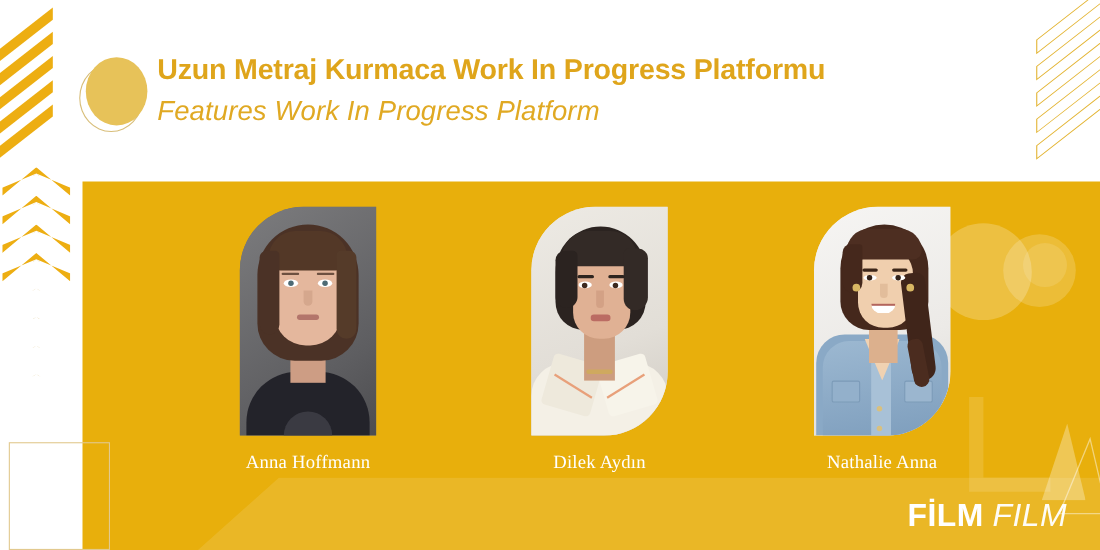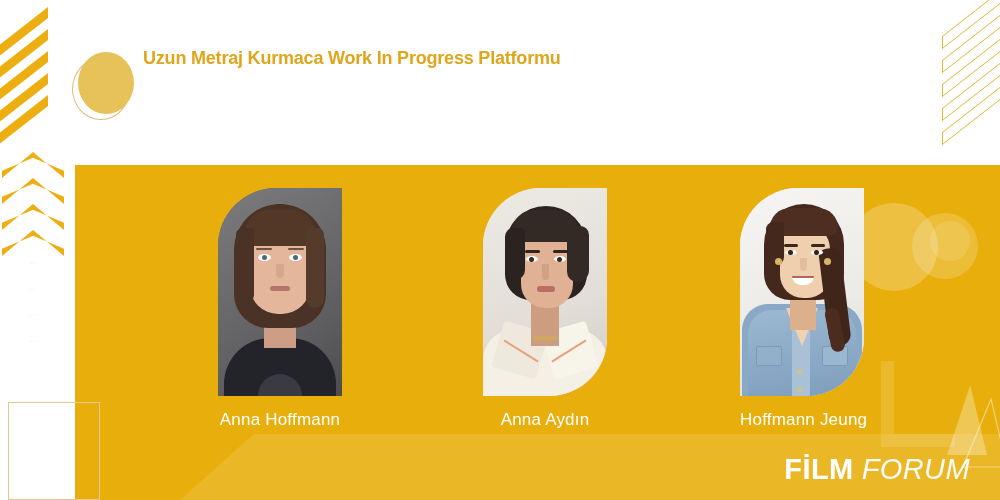--- a/index.html
+++ b/index.html
@@ -90,31 +90,31 @@
   .hdr-circle {
     position:absolute; left:78px; top:52px; width:56px; height:62px;
     border-radius:50%; background:#E7C259;
   }
   .hdr-circle-outline {
     position:absolute; left:72px; top:58px; width:58px; height:62px;
     border-radius:50%; border:1.4px solid #D8BE7A;
   }
   .titles { position:absolute; left:143px; top:48px; width:820px; }
   .title-tr {
-    font-size:18px; font-weight:bold; color:#DFA51B;
+    font-size:26px; font-weight:bold; color:#DFA51B;
     letter-spacing:-0.2px; line-height:1.18; white-space:nowrap;
   }
   .title-en {
     font-size:25px; font-style:italic; color:#E0A923;
     font-weight:400; letter-spacing:0.1px; line-height:1.3;
     margin-top:6px; white-space:nowrap;
   }
 
   
-  .cards { position:absolute; left:0; top:0; width:100%; height:100%; }
+  .cards { position:absolute; left:0; top:0; width:100%; height:100%;font-family:Liberation Serif, serif; }
   .card { position:absolute; }
   .photo {
     position:absolute; overflow:hidden;
     background:#8c8c8c;
   }
   .card-name {
     position:absolute; width:100%; text-align:center;
     color:#FFFFFF; font-size:17px; letter-spacing:0.2px;
     white-space:nowrap;
   }
@@ -201,20 +201,21 @@
     <div class="rstripe" style="top:54px"></div>
     <div class="rstripe" style="top:78px"></div>
     <div class="rstripe" style="top:102px"></div>
   </div>
 
   <div class="hdr-circle-outline"></div>
   <div class="hdr-circle"></div>
 
   <div class="titles">
     <div class="title-tr">Uzun Metraj Kurmaca Work In Progress Platformu</div>
+    <div class="title-en">Features Work In Progress Platform</div>
   </div>
 
   <div class="panel">
 
     <div class="circ-big deco"></div>
     <div class="circ-mid deco"></div>
     <div class="circ-sm deco"></div>
 
     <div class="lshape deco"></div>
 
@@ -286,21 +287,21 @@
         <div class="brow" style="left:70px; top:62px; width:15px; height:2.8px; background:#2e2520; border-radius:2px;"></div>
 
         <div class="eye" style="left:43px; top:68px; width:12px; height:6px; background:#fff; border-radius:50%;"></div>
         <div class="eye" style="left:71px; top:68px; width:12px; height:6px; background:#fff; border-radius:50%;"></div>
         <div class="eye" style="left:46px; top:69px; width:5px; height:5px; background:#3d2a20; border-radius:50%;"></div>
         <div class="eye" style="left:74px; top:69px; width:5px; height:5px; background:#3d2a20; border-radius:50%;"></div>
 
         <div class="nose" style="left:59px; top:76px; width:7px; height:16px; background:#d3a185; border-radius:0 0 5px 5px;"></div>
         <div class="mouth" style="left:54px; top:98px; width:18px; height:6px; background:#bb6c63; border-radius:9px;"></div>
       </div>
-      <div class="card-name" style="top:222px;">Anna Aydın</div>
+      <div class="card-name" style="top:222px;">Dilek Aydın</div>
     </div>
 
     <div class="card" style="left:740px; top:188px; width:124px;">
       <div class="photo" style="left:0; top:0; width:124px; height:208px;
                   border-radius:58px 0 58px 0; background:#efeeec;">
         <div class="pbg" style="background:linear-gradient(160deg,#f6f5f3 0%,#eceae7 60%,#dcdad6 100%);"></div>
 
         <div class="torso" style="left:2px; bottom:0; width:120px; height:92px; background:#8aa9c6; border-radius:26px 26px 0 0;"></div>
         <div class="torso" style="left:8px; bottom:0; width:108px; height:86px; background:linear-gradient(170deg,#9cb8d1,#7e9ebd); border-radius:24px 24px 0 0;"></div>
         <div class="placket" style="left:52px; bottom:0; width:18px; height:86px; background:#a8c1d7;"></div>
@@ -329,24 +330,24 @@
         <div class="brow" style="left:71px; top:56px; width:14px; height:2.6px; background:#3c2619; border-radius:2px;"></div>
 
         <div class="eye" style="left:45px; top:62px; width:12px; height:5px; background:#fff; border-radius:50%;"></div>
         <div class="eye" style="left:71px; top:62px; width:12px; height:5px; background:#fff; border-radius:50%;"></div>
         <div class="eye" style="left:48px; top:62px; width:4.5px; height:4.5px; background:#34231a; border-radius:50%;"></div>
         <div class="eye" style="left:74px; top:62px; width:4.5px; height:4.5px; background:#34231a; border-radius:50%;"></div>
 
         <div class="nose" style="left:60px; top:70px; width:7px; height:13px; background:#e2bd9b; border-radius:0 0 5px 5px;"></div>
         <div class="mouth" style="left:52px; top:88px; width:22px; height:9px; background:#fff; border-radius:0 0 11px 11px; border-top:2.4px solid #b3655c;"></div>
       </div>
-      <div class="card-name" style="top:222px;">Hoffmann Jeung</div>
+      <div class="card-name" style="top:222px;">Nathalie Anna</div>
     </div>
   </div>
 
   <div class="logo-outline"></div>
 
   <div class="jury">
     <span class="tr">FİLM</span>
-    <span class="en">FORUM</span>
+    <span class="en">FILM</span>
   </div>
 
 </div>
 
 </body></html>

